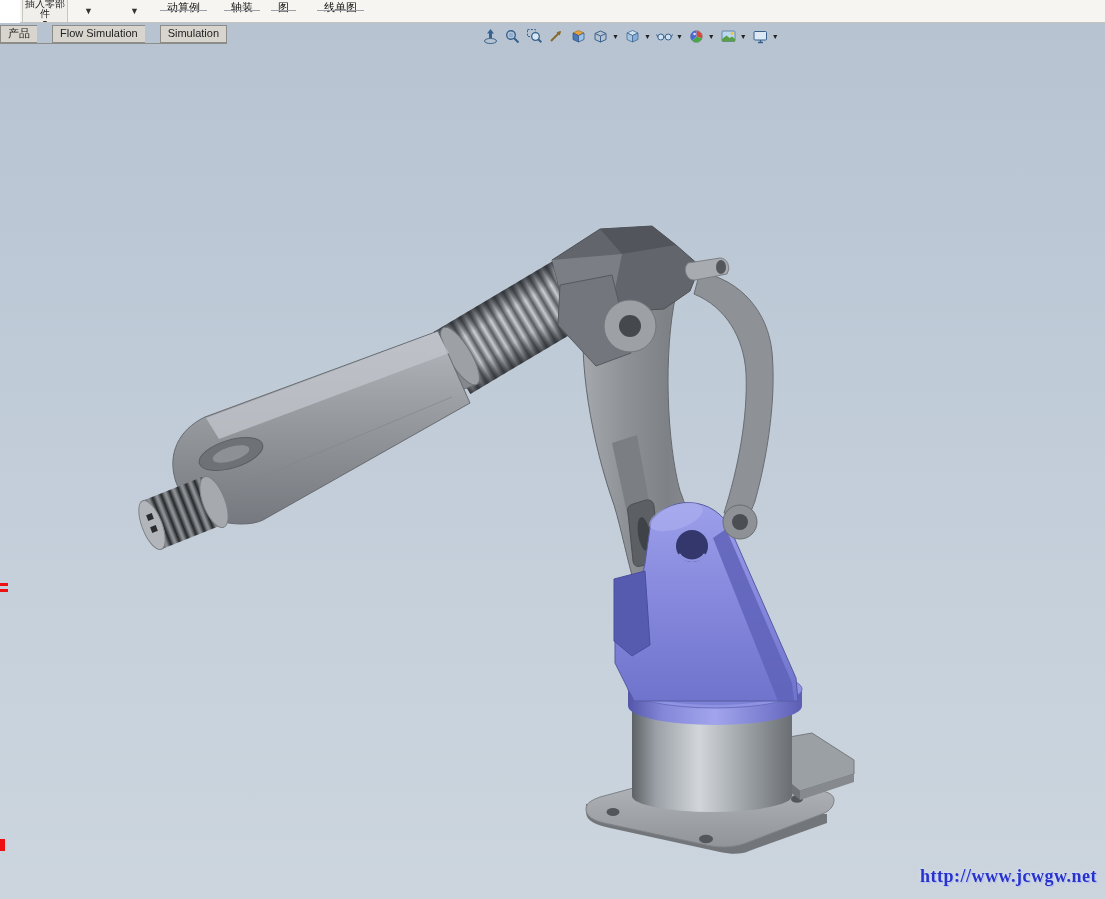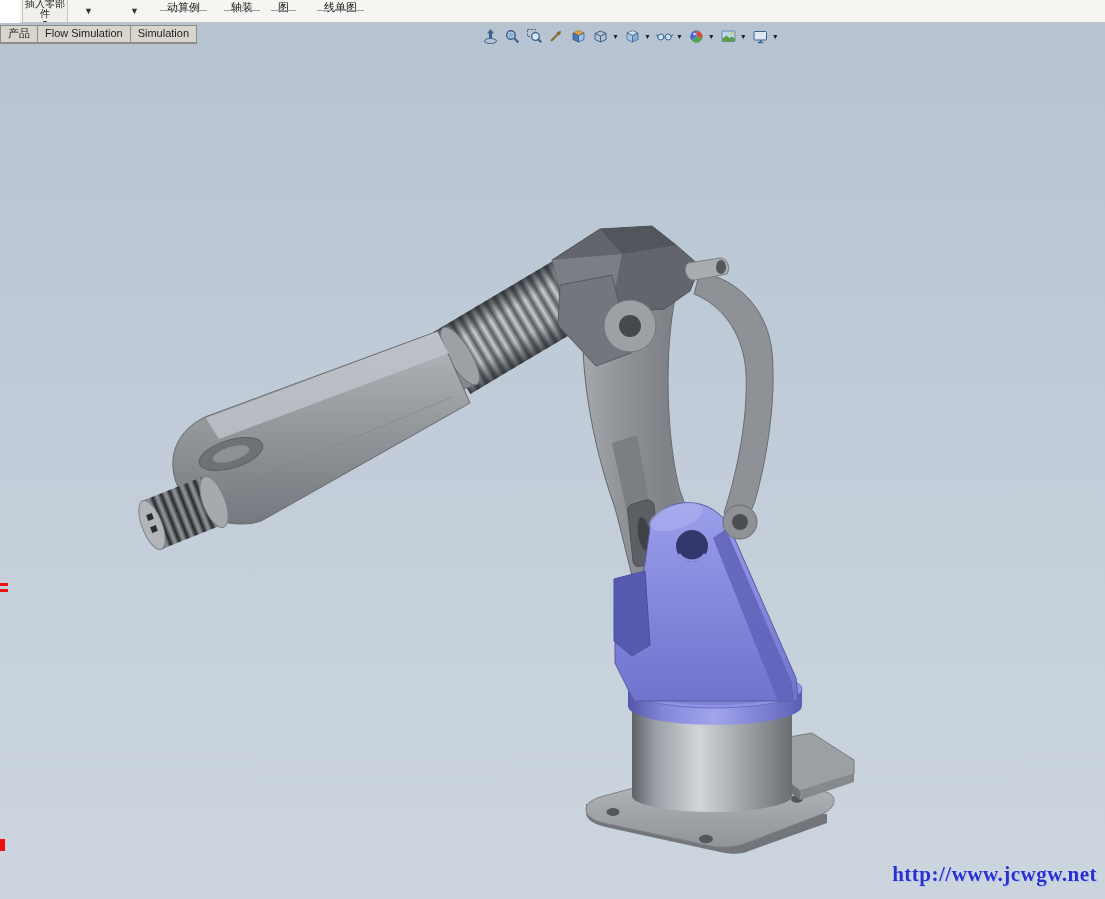--- a/index.html
+++ b/index.html
@@ -15,33 +15,33 @@
   .tb-drop{position:absolute;top:6px;font-size:9px;color:#333;}
   .tb-label{position:absolute;top:0px;font-size:11px;color:#111;white-space:nowrap;}
   .tb-label::after{content:"";position:absolute;left:-7px;right:-7px;top:10px;height:1px;background:#9aa0a6;}
 
   
   .viewport{position:absolute;top:23px;left:0;width:1105px;height:876px;
     background:linear-gradient(180deg,#b7c3d1 0%,#c0cbd8 40%,#c8d2dc 75%,#ccd5de 100%);}
   .model-svg{position:absolute;inset:0;width:100%;height:100%;}
 
   
-  .tabs{position:absolute;top:2px;left:0;display:inline-flex;z-index:20;border-bottom:1px solid #8c8c88;}
+  .tabs{position:absolute;top:2px;left:0;display:inline-flex;z-index:20;border-bottom:1px solid #8c8c88;gap:15px;}
   .tab{background:#d8d5ce;border:1px solid #8c8c88;border-right-width:0;padding:1px 7px 2px 7px;
     font-size:11px;color:#222;line-height:13px;cursor:default;white-space:nowrap;}
   .tab:last-child{border-right-width:1px;}
 
   
   .hud{position:absolute;top:5px;left:482px;display:flex;align-items:center;gap:5px;z-index:20;}
   .ico{width:17px;height:17px;display:flex;align-items:center;justify-content:center;cursor:default;}
   .drop{font-size:7px;color:#222;margin-left:-2px;cursor:default;}
 
   
   .watermark{position:absolute;right:8px;bottom:12px;font-family:"Liberation Serif",serif;
-    font-weight:bold;font-size:21px;letter-spacing:.5px;color:#2733cb;
+    font-weight:bold;font-size:18px;letter-spacing:.5px;color:#2733cb;
     text-shadow:0 0 3px rgba(230,236,255,.95),1px 1px 1px rgba(150,160,230,.7);z-index:15;text-align:right;}
 
   .redmark{position:absolute;left:0;background:#ee1111;z-index:15;}
 </style>
 </head>
 <body>
 
 <div class="toolbar">
   <div class="ins-btn">
     <div class="lbl">插入零部件</div>

